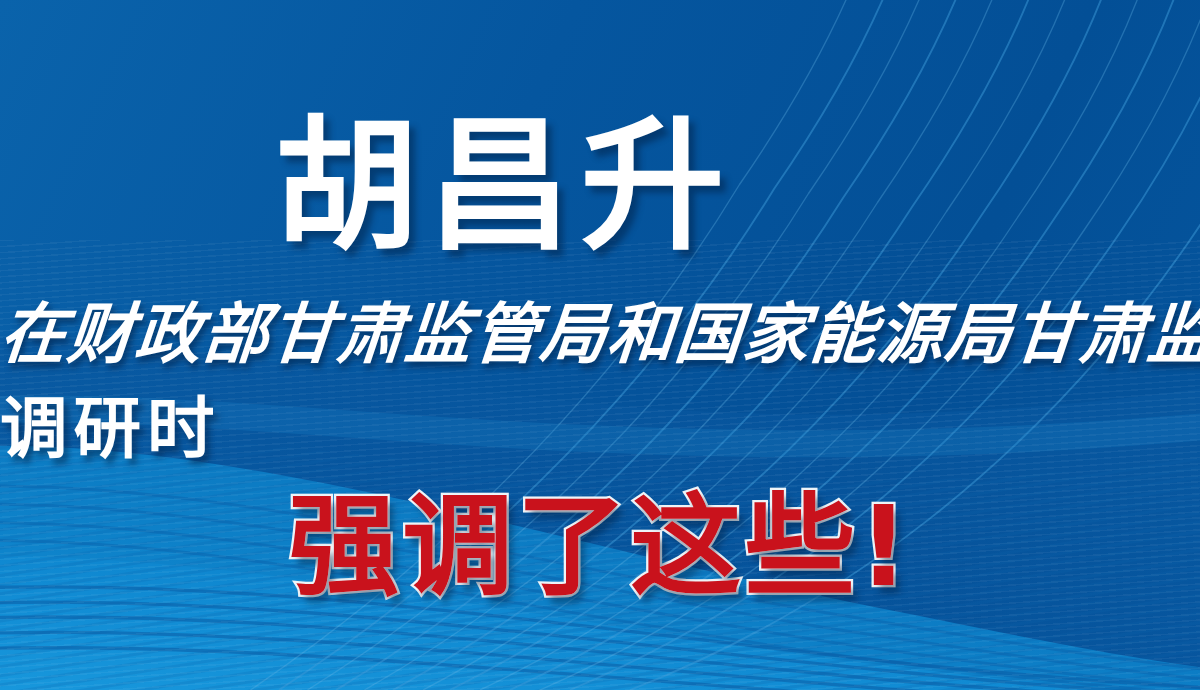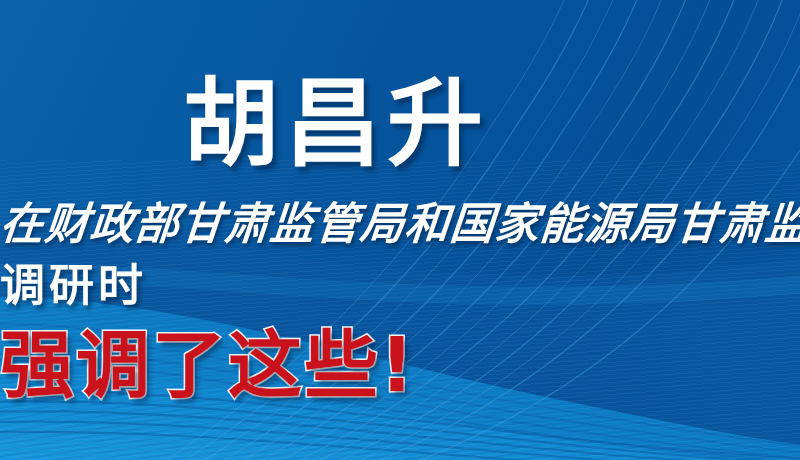--- a/index.html
+++ b/index.html
@@ -110,20 +110,21 @@
     color: #ffffff;
     text-shadow: 3px 4px 4px rgba(0, 24, 56, 0.5);
     white-space: nowrap;
   }
 
   .title-emph {
     position: absolute;
     top: 328px;
     left: 0;
     width: 800px;
+    text-align: center;
     font-family: "DejaVu Sans", "Liberation Sans", sans-serif;
     font-weight: 700;
     font-size: 74px;
     line-height: 1;
     letter-spacing: 2px;
     color: #c9121c;
     white-space: nowrap;
     -webkit-text-stroke: 3px #eef4f8;
     paint-order: stroke fill;
     text-shadow:

